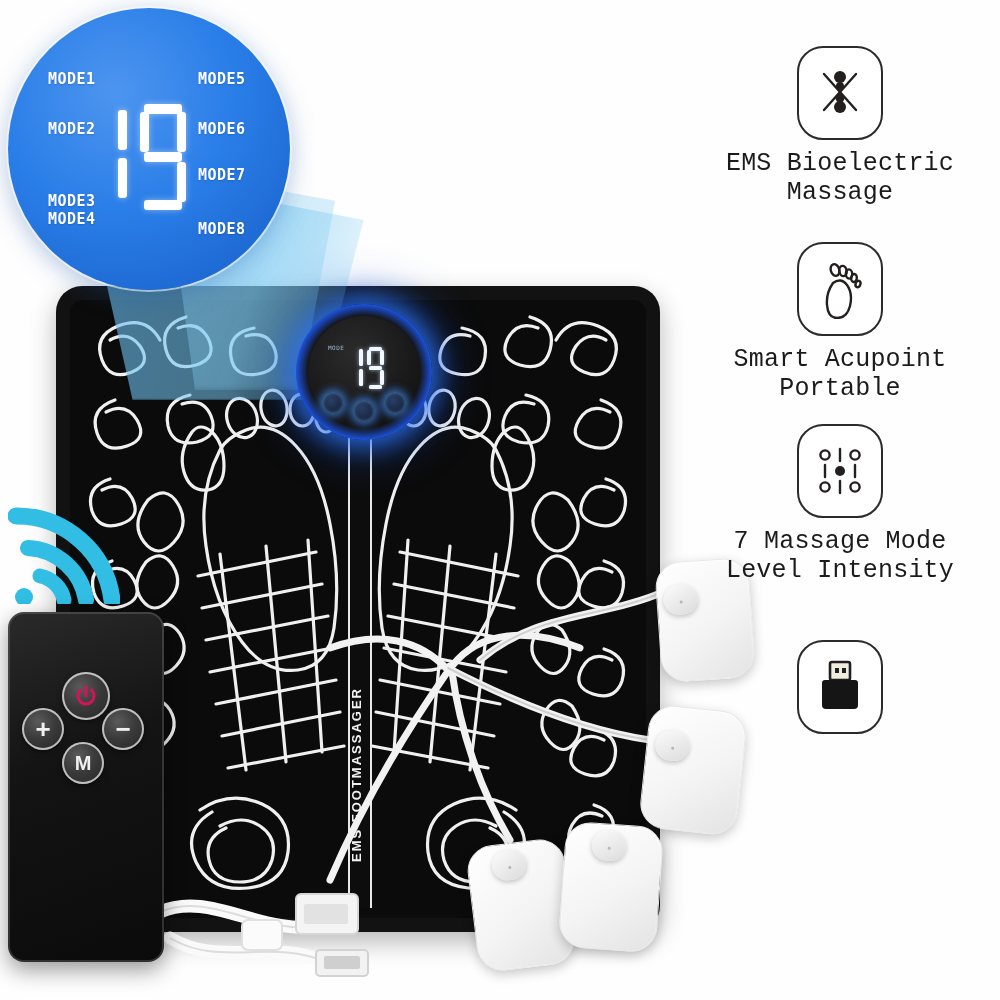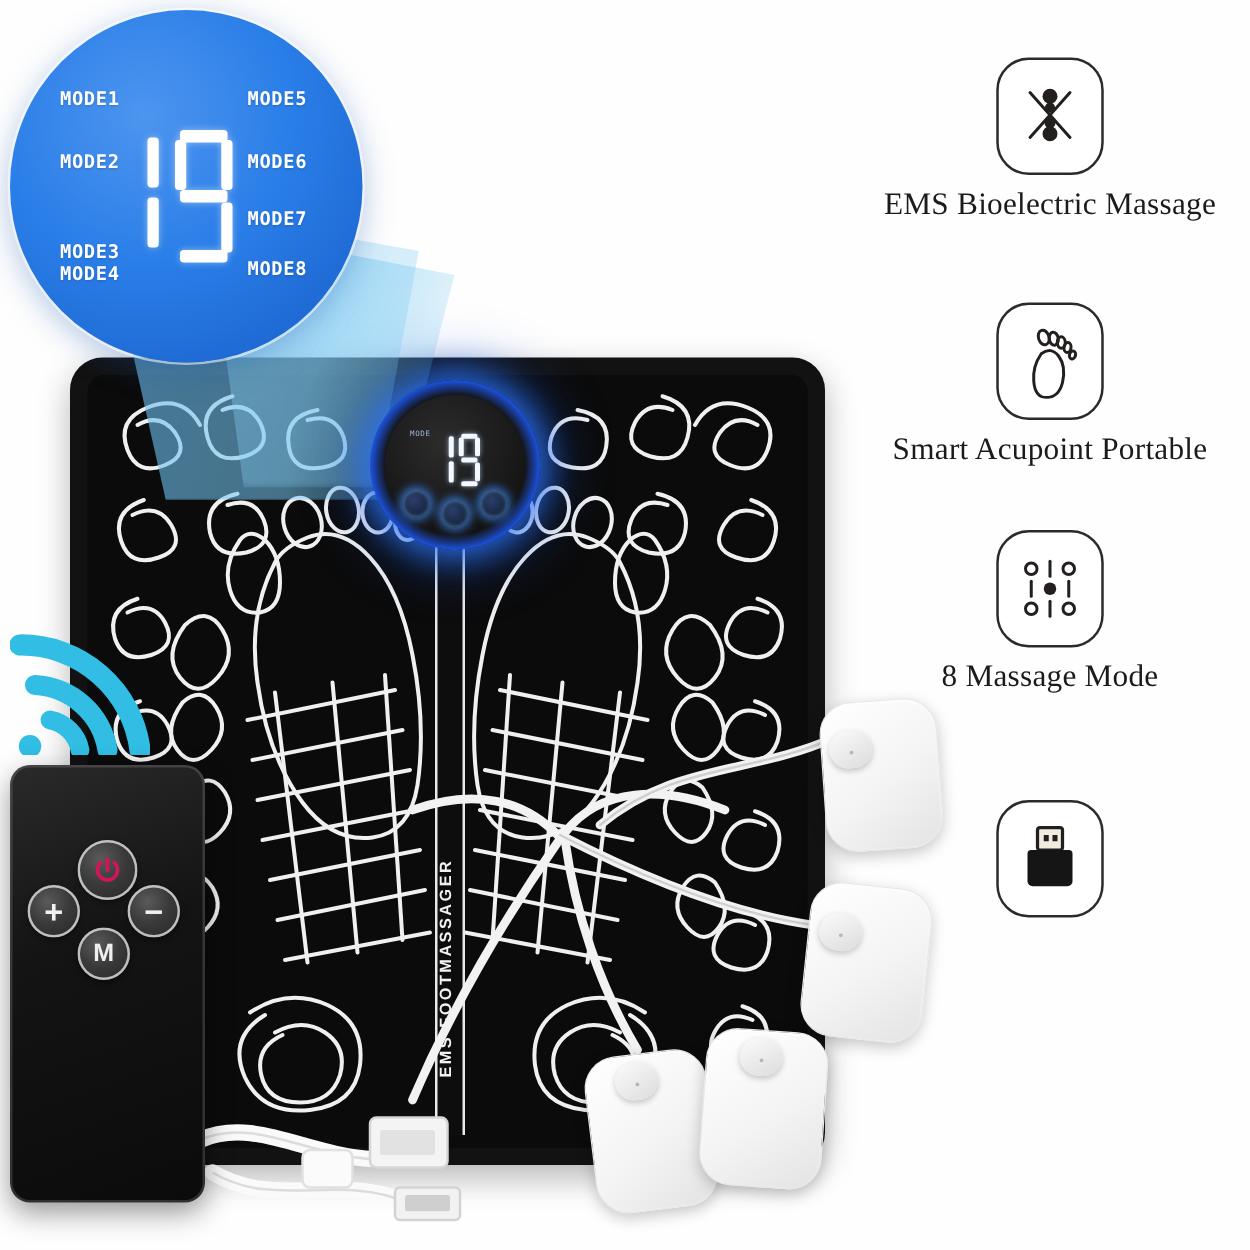--- a/index.html
+++ b/index.html
@@ -131,21 +131,21 @@
 
   
   #features{left:690px;top:46px;width:300px;height:930px;z-index:50;}
   .feature{position:absolute;left:0;width:300px;text-align:center;}
   .feat-icon{
     width:82px;height:90px;margin:0 auto;border:2.5px solid #2b2b2b;border-radius:26px;
     background:#ffffff;display:flex;align-items:center;justify-content:center;
   }
   .feat-label{
     margin-top:10px;color:#1b1b1b;font-size:25px;line-height:1.15;letter-spacing:.2px;
-    font-family:Liberation Serif, serif;
+    font-family:Liberation Mono, monospace;
   }
   .feat-label span{display:block;}
 </style>
 </head>
 <body>
 
 <div id="stage">
 
   <div id="mat-wrap" class="abs">
     <div id="mat">
@@ -265,21 +265,21 @@
 
   <div id="magnifier" class="abs">
     <div class="mode-label" style="left:40px;top:62px;">MODE1</div>
     <div class="mode-label" style="left:40px;top:112px;">MODE2</div>
     <div class="mode-label" style="left:40px;top:158px;margin-top:26px;">MODE3</div>
     <div class="mode-label" style="left:40px;top:202px;">MODE4</div>
 
     <div class="mode-label" style="left:190px;top:62px;">MODE5</div>
     <div class="mode-label" style="left:190px;top:112px;">MODE6</div>
     <div class="mode-label" style="left:190px;top:158px;">MODE7</div>
-    <div class="mode-label" style="left:190px;top:198px;">MODE8</div>
+    <div class="mode-label" style="left:190px;top:212px;">MODE8</div>
 
     <div id="bubble-digits">
 
       <div class="seg" style="left:2px;top:6px;width:9px;height:40px;"></div>
       <div class="seg" style="left:2px;top:54px;width:9px;height:40px;"></div>
 
       <div class="seg" style="left:28px;top:0px;width:38px;height:10px;"></div>
       <div class="seg" style="left:24px;top:8px;width:9px;height:40px;"></div>
       <div class="seg" style="left:61px;top:8px;width:9px;height:40px;"></div>
       <div class="seg" style="left:28px;top:48px;width:38px;height:10px;"></div>
@@ -409,21 +409,22 @@
             <circle cx="42" cy="43" r="4.6"></circle>
             <line x1="27" y1="5" x2="27" y2="17"></line>
             <line x1="27" y1="37" x2="27" y2="49"></line>
             <line x1="12" y1="21" x2="12" y2="33"></line>
             <line x1="42" y1="21" x2="42" y2="33"></line>
           </g>
           <circle cx="27" cy="27" r="5" fill="#241f1f"></circle>
         </svg>
       </div>
       <div class="feat-label">
-        <span>8 Massage Mode</span>
+        <span>7 Massage Mode</span>
+        <span>Level Intensity</span>
       </div>
     </div>
 
     <div class="feature" style="top:594px;">
       <div class="feat-icon">
         <svg width="48" height="58" viewBox="0 0 48 58">
           <rect x="14" y="4" width="20" height="18" rx="2" fill="#f0ece0" stroke="#241f1f" stroke-width="2.6"></rect>
           <rect x="19" y="10" width="4" height="5" fill="#241f1f"></rect>
           <rect x="26" y="10" width="4" height="5" fill="#241f1f"></rect>
           <path d="M9 22 h30 a3 3 0 0 1 3 3 v22 a4 4 0 0 1 -4 4 h-28 a4 4 0 0 1 -4 -4 v-22 a3 3 0 0 1 3 -3 Z" fill="#151515"></path>

